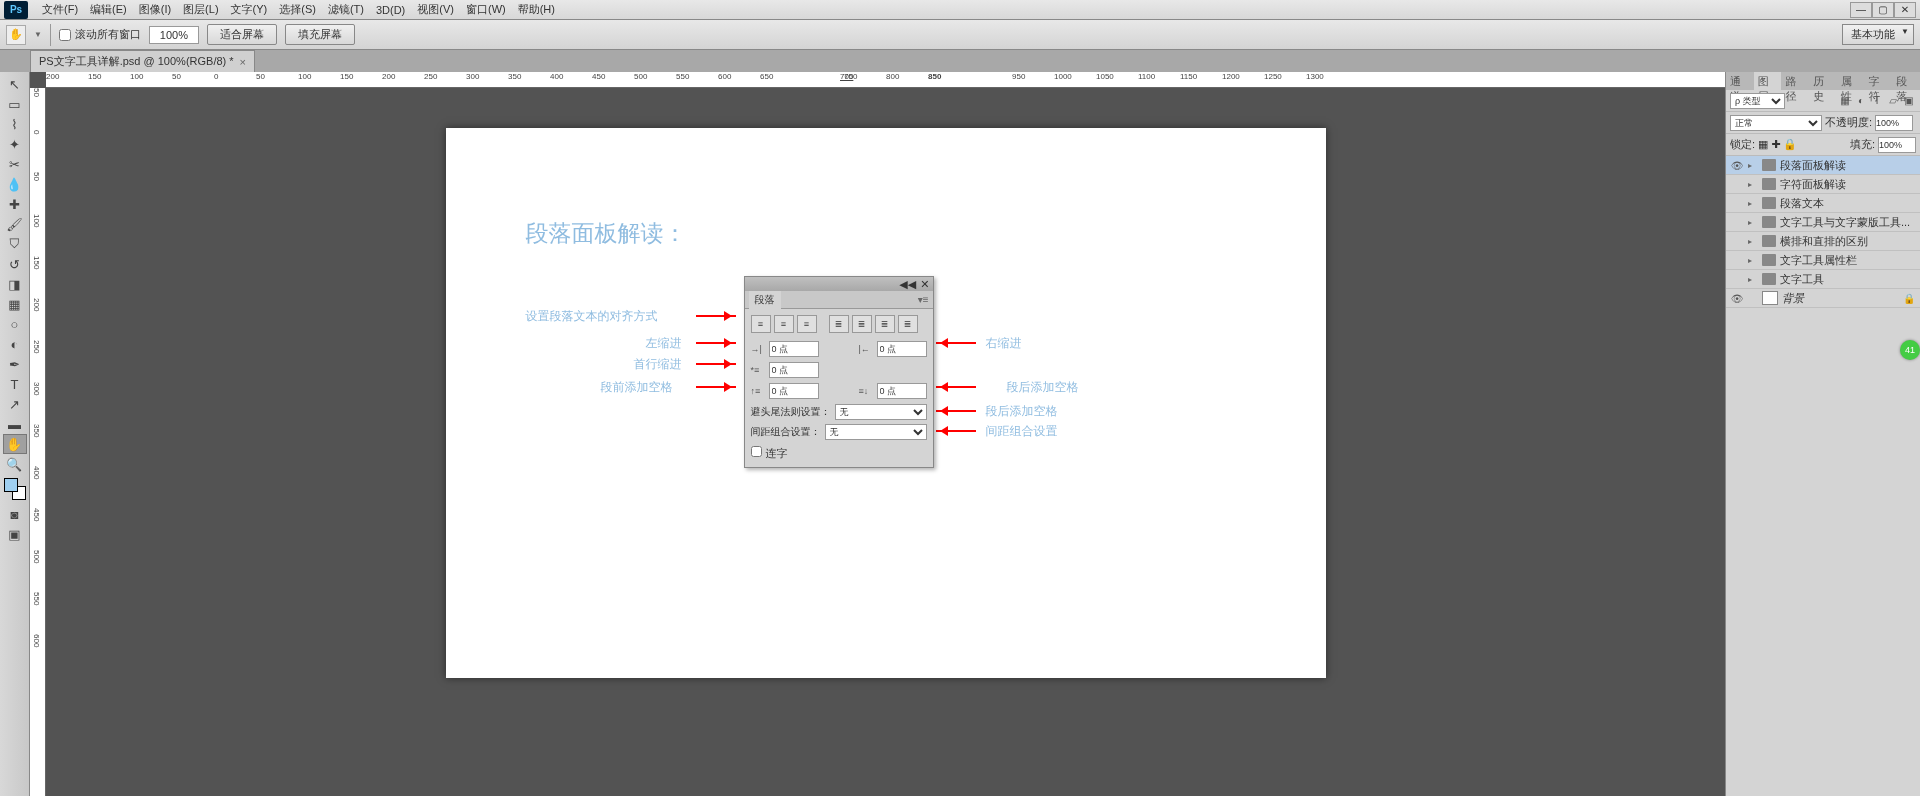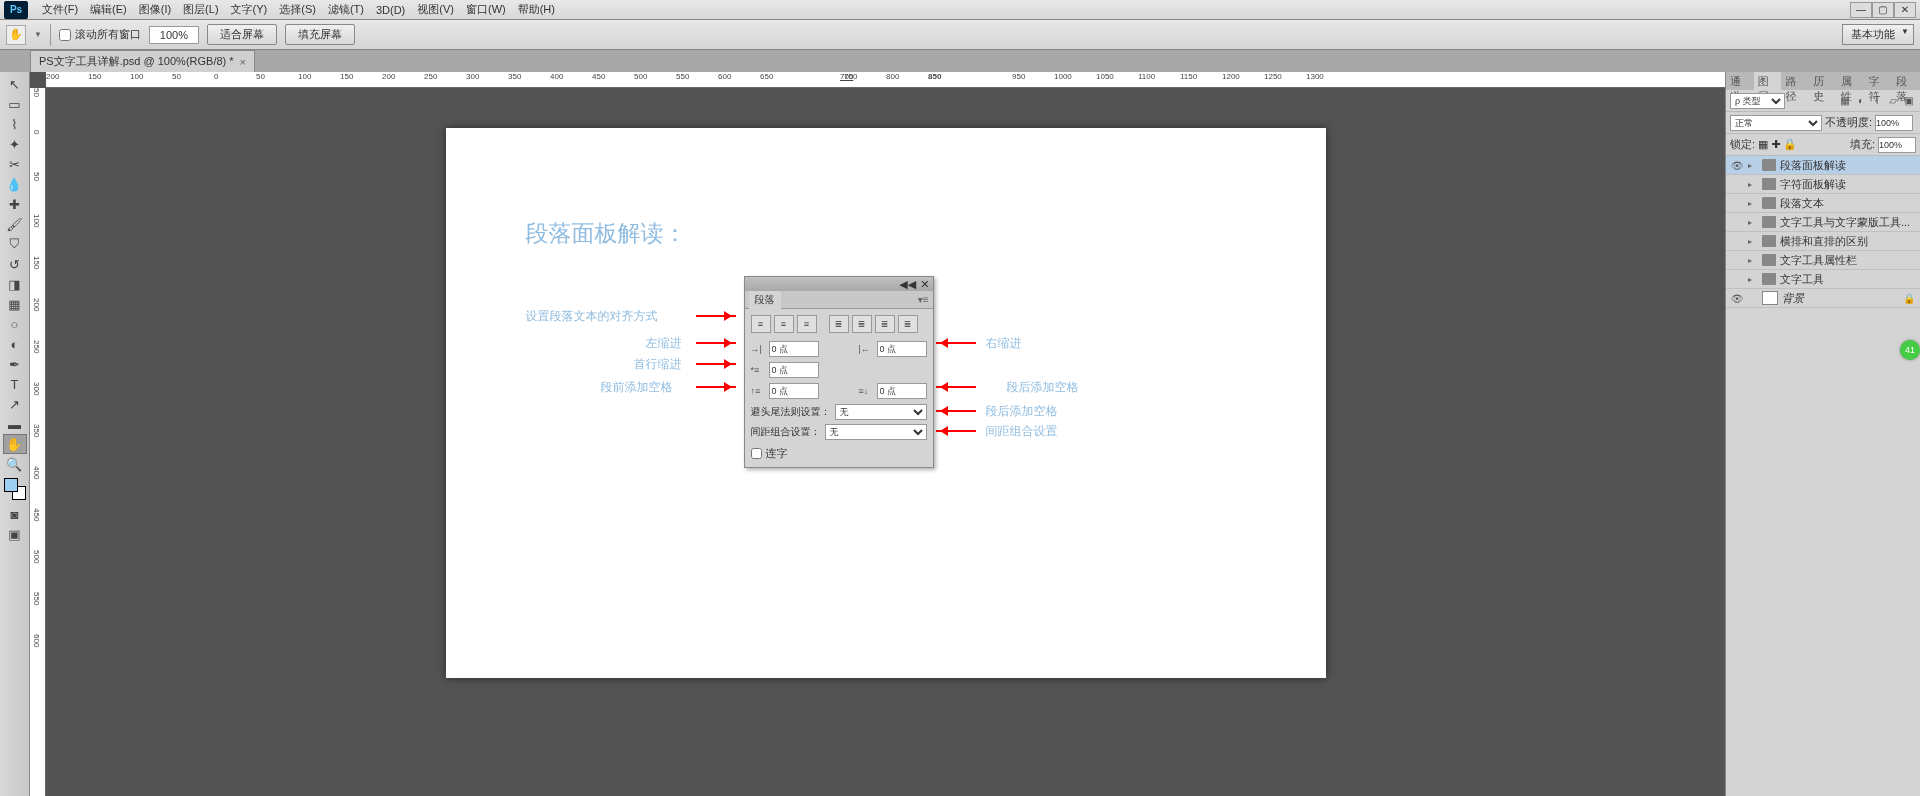--- a/index.html
+++ b/index.html
@@ -46,21 +46,21 @@
 .panel-body{padding:6px}
 .align-row{display:flex;gap:3px;margin-bottom:8px}
 .align-btn{width:20px;height:18px;border:1px solid #999;background:#e0e0e0;display:flex;align-items:center;justify-content:center;font-size:9px}
 .field-row{display:flex;align-items:center;gap:4px;margin-bottom:5px}
 .field-row .ficon{width:14px;font-size:9px;color:#555}
 .field-row input{width:50px;height:16px;border:1px solid #999;font-size:9px;padding:0 2px;background:#fff}
 .field-row .spacer{flex:1}
 .sel-row{display:flex;align-items:center;gap:4px;margin:4px 0}
 .sel-row .lbl{font-size:10px;white-space:nowrap}
 .sel-row select{flex:1;height:16px;border:1px solid #999;font-size:9px;background:#fff}
-.chk-row{display:flex;align-items:center;gap:4px;margin-top:6px}
+.chk-row{display:flex;align-items:flex-start;gap:4px;margin-top:6px}
 .chk-row input{width:11px;height:11px}
 .annot{position:absolute;font-size:12px;color:#8fbce0}
 .arrow-r{position:absolute;width:40px;height:2px;background:red}
 .arrow-r::after{content:"";position:absolute;right:-1px;top:-4px;border:5px solid transparent;border-left:8px solid red}
 .arrow-l{position:absolute;width:40px;height:2px;background:red}
 .arrow-l::after{content:"";position:absolute;left:-1px;top:-4px;border:5px solid transparent;border-right:8px solid red}
 .right-panels{width:195px;background:#d4d4d4;border-left:1px solid #888;display:flex;flex-direction:column}
 .rp-tabs{height:18px;background:#b8b8b8;display:flex;font-size:10px}
 .rp-tab{padding:2px 4px;color:#555;cursor:pointer}
 .rp-tab.active{background:#d4d4d4}

